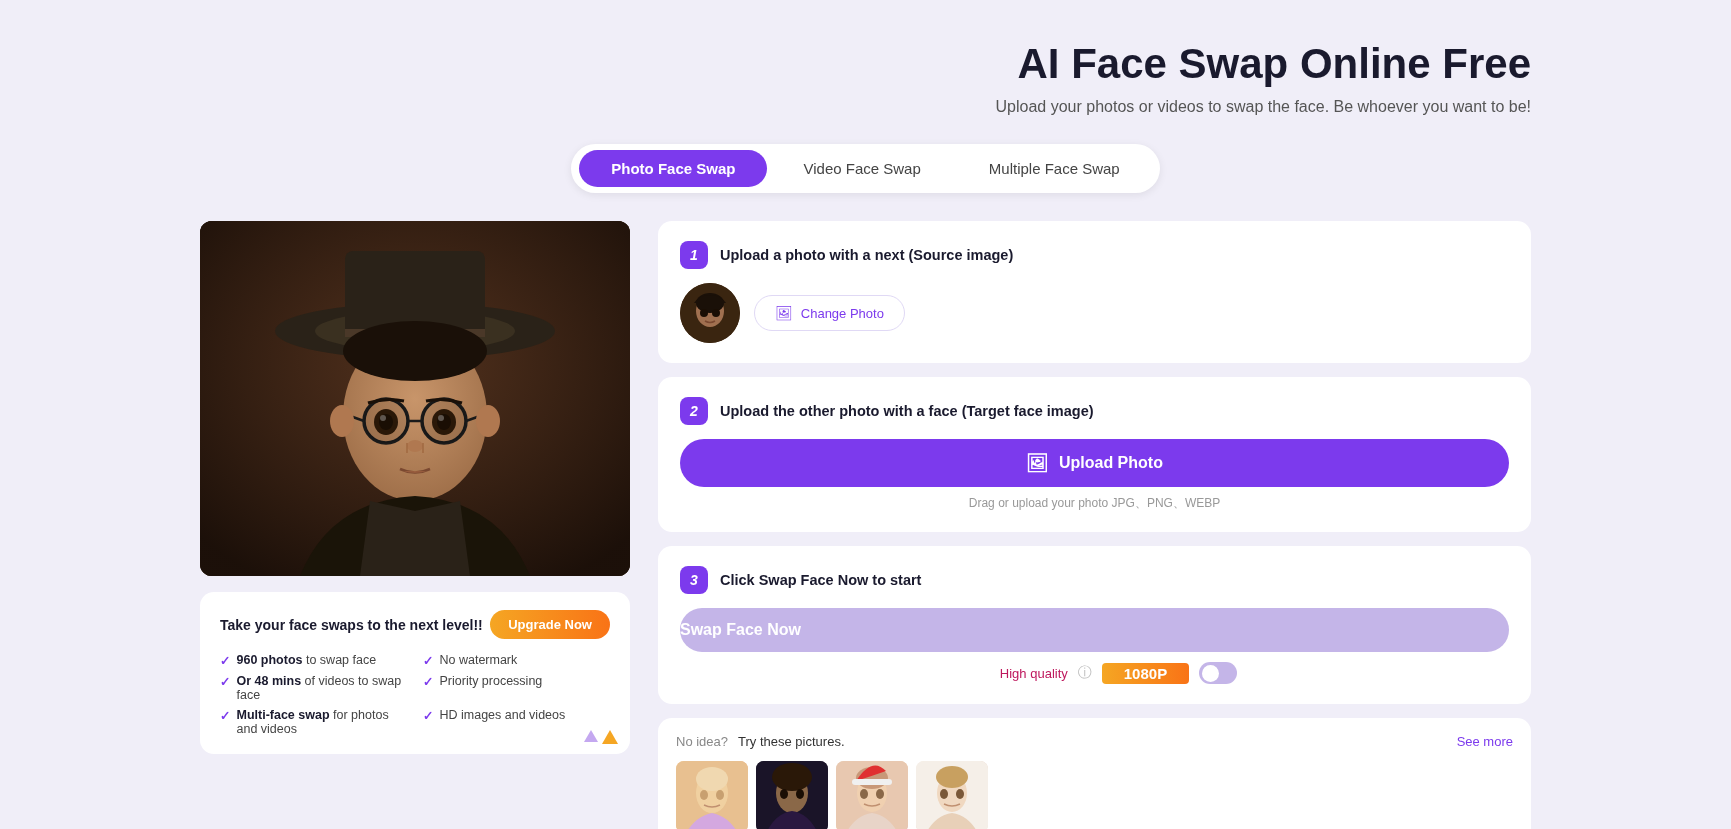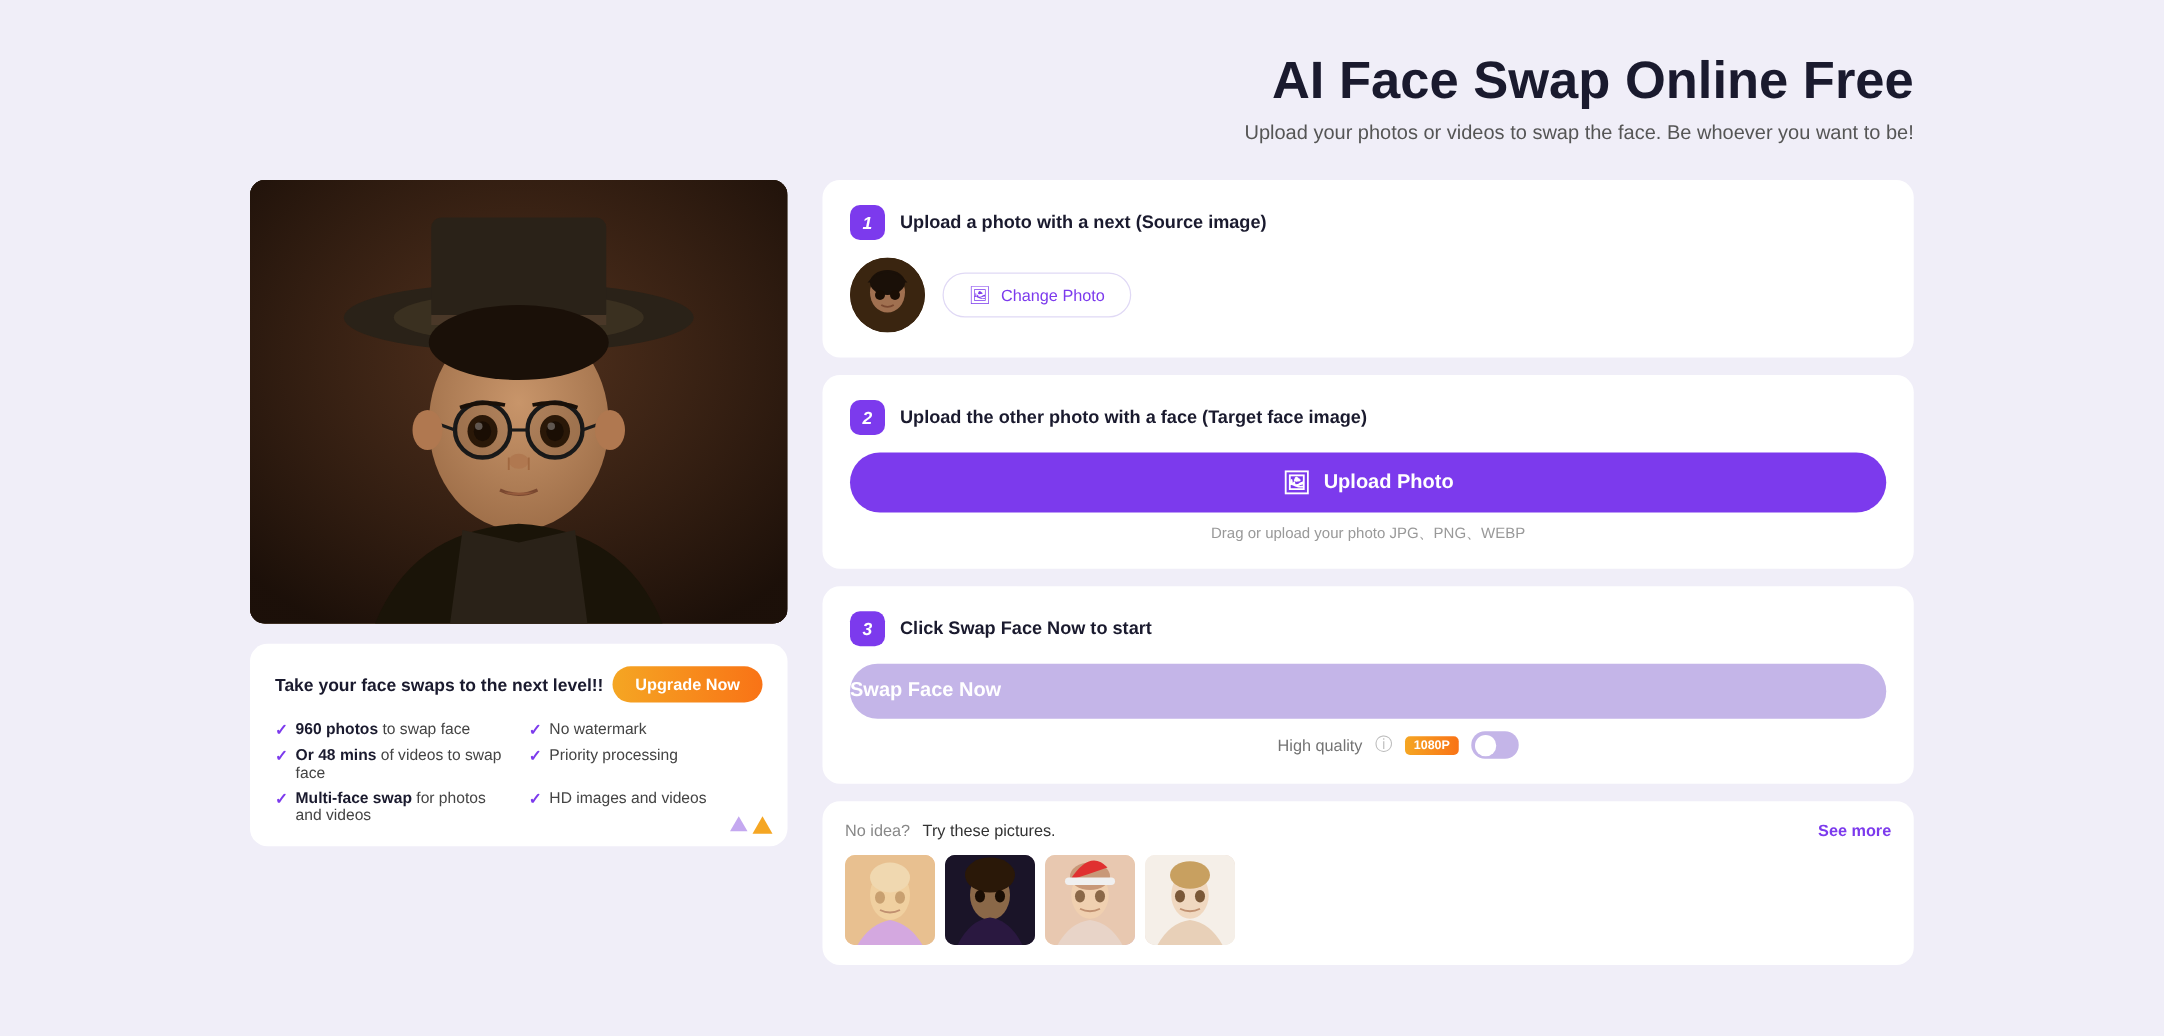--- a/index.html
+++ b/index.html
@@ -250,29 +250,29 @@
     }
     .quality-row {
       display: flex;
       align-items: center;
       justify-content: center;
       gap: 10px;
       margin-top: 10px;
     }
     .quality-label {
       font-size: 13px;
-      color: #737373;
+      color: #be185d;
       padding-left: 48px;
     }
     .quality-badge {
       background: linear-gradient(90deg, #f5a623, #f97316);
       color: #fff;
-      font-size: 10px;
+      font-size: 15px;
       font-weight: 700;
-      padding: 2px 7px;
+      padding: 2px 22px;
       border-radius: 4px;
     }
     .info-icon {
       color: #bbb;
       font-size: 14px;
     }
     .toggle-switch {
       width: 38px;
       height: 22px;
       background: #c4b5e8;
@@ -316,21 +316,20 @@
     .try-these-label {
       font-size: 13px;
       color: #333;
       font-weight: 500;
     }
     .see-more-link {
       font-size: 13px;
       color: #7c3aed;
       cursor: pointer;
       text-decoration: none;
-      font-weight: bold;
     }
     .suggestion-thumbs {
       display: flex;
       gap: 8px;
     }
     .suggestion-thumb {
       width: 72px;
       height: 72px;
       border-radius: 8px;
       overflow: hidden;
@@ -364,20 +363,27 @@
   </style>
 </head>
 <body>
 
 <div class="page-wrapper">
   <div class="header">
     <h1>AI Face Swap Online Free</h1>
     <p>Upload your photos or videos to swap the face. Be whoever you want to be!</p>
   </div>
 
+  <div class="tabs-bar">
+    <div class="tabs-container">
+      <button class="tab-item active">Photo Face Swap</button>
+      <button class="tab-item">Video Face Swap</button>
+      <button class="tab-item">Multiple Face Swap</button>
+    </div>
+  </div>
 
   <div class="main-content">
 
     <div class="left-panel">
       <div class="image-preview">
         <div class="image-preview-inner">
           
           <svg viewBox="0 0 430 355" xmlns="http://www.w3.org/2000/svg" style="width:100%;height:100%">
 
             <rect width="430" height="355" fill="#2c1f10"></rect>

